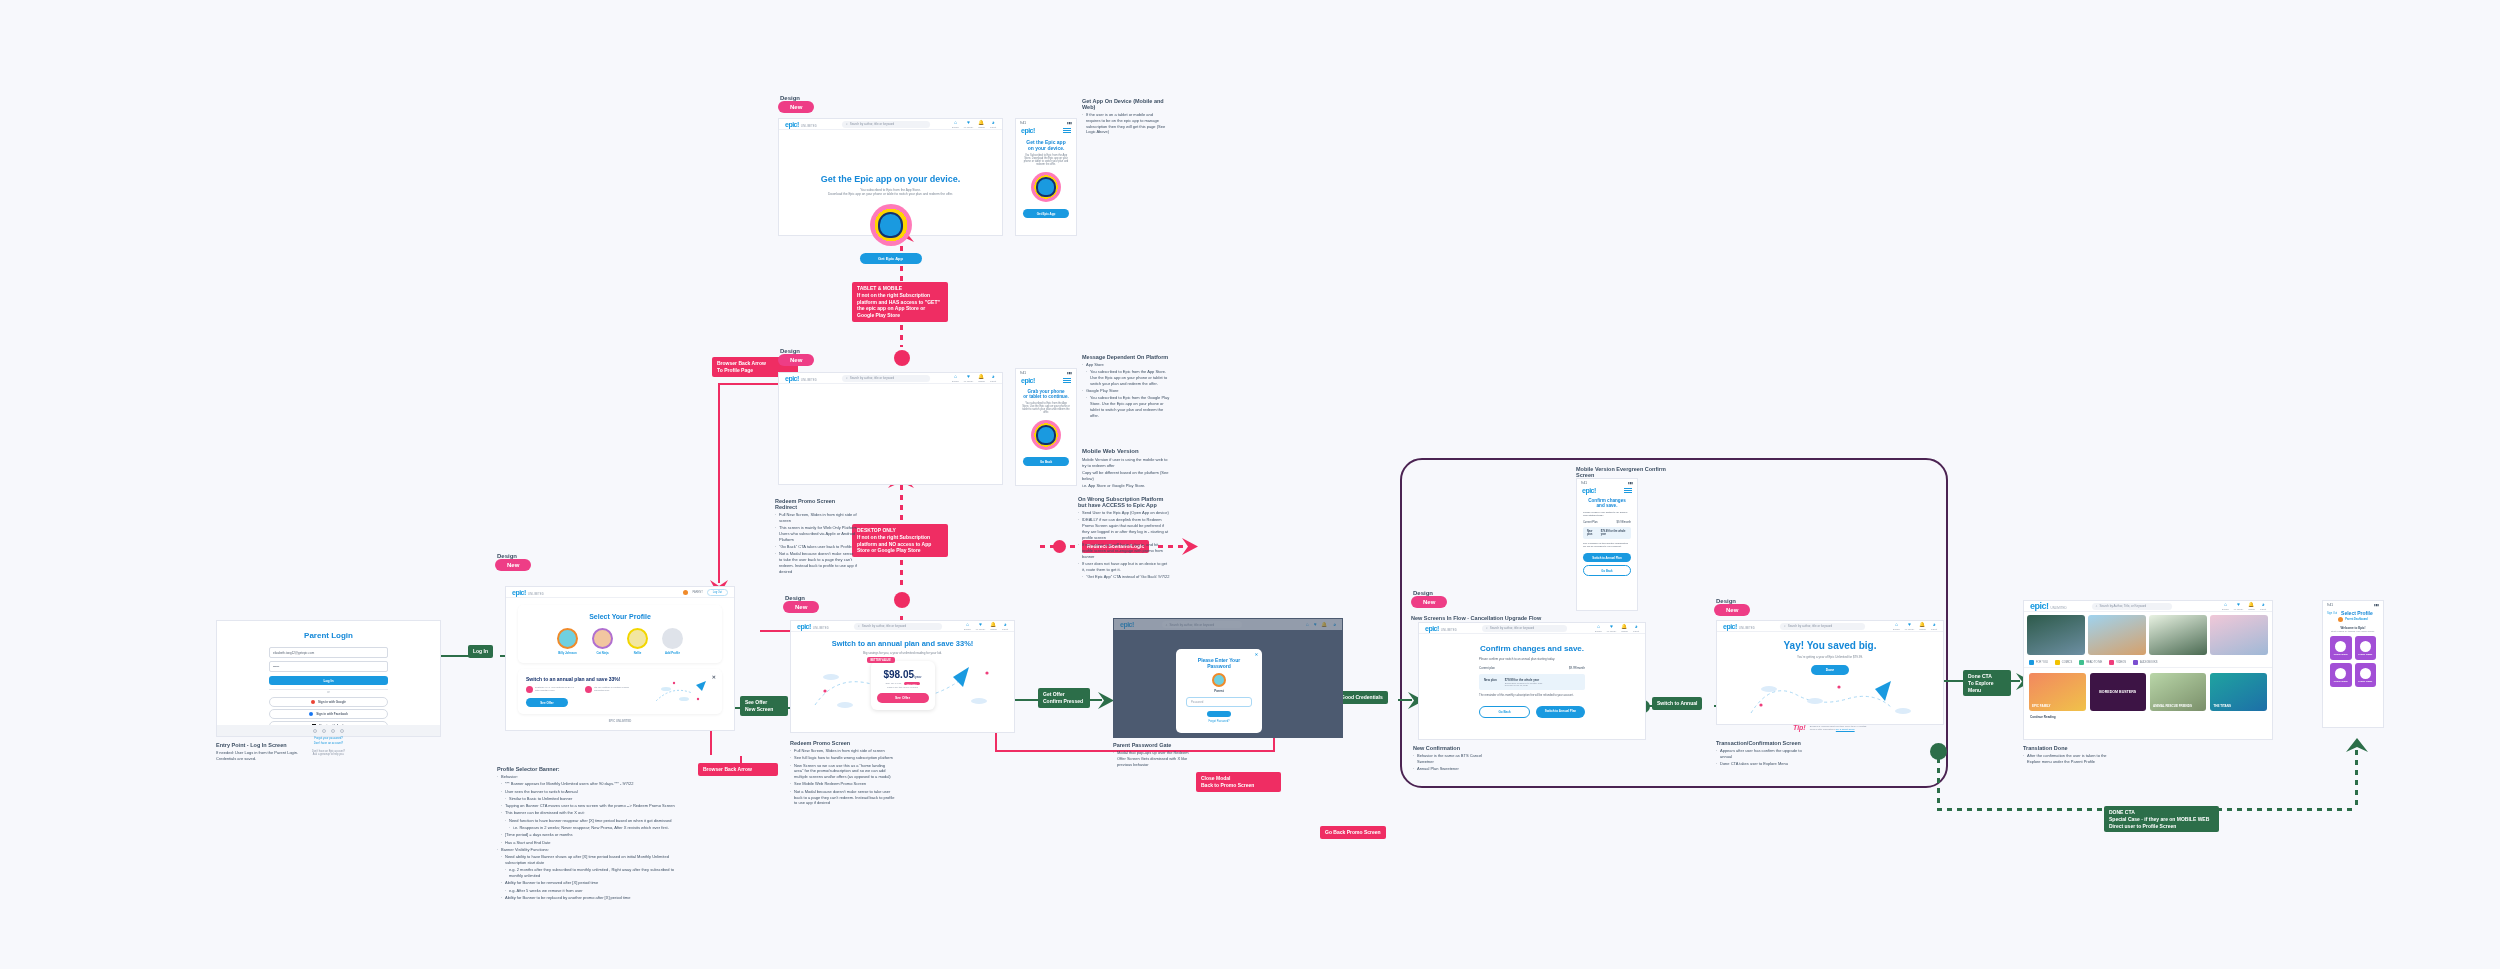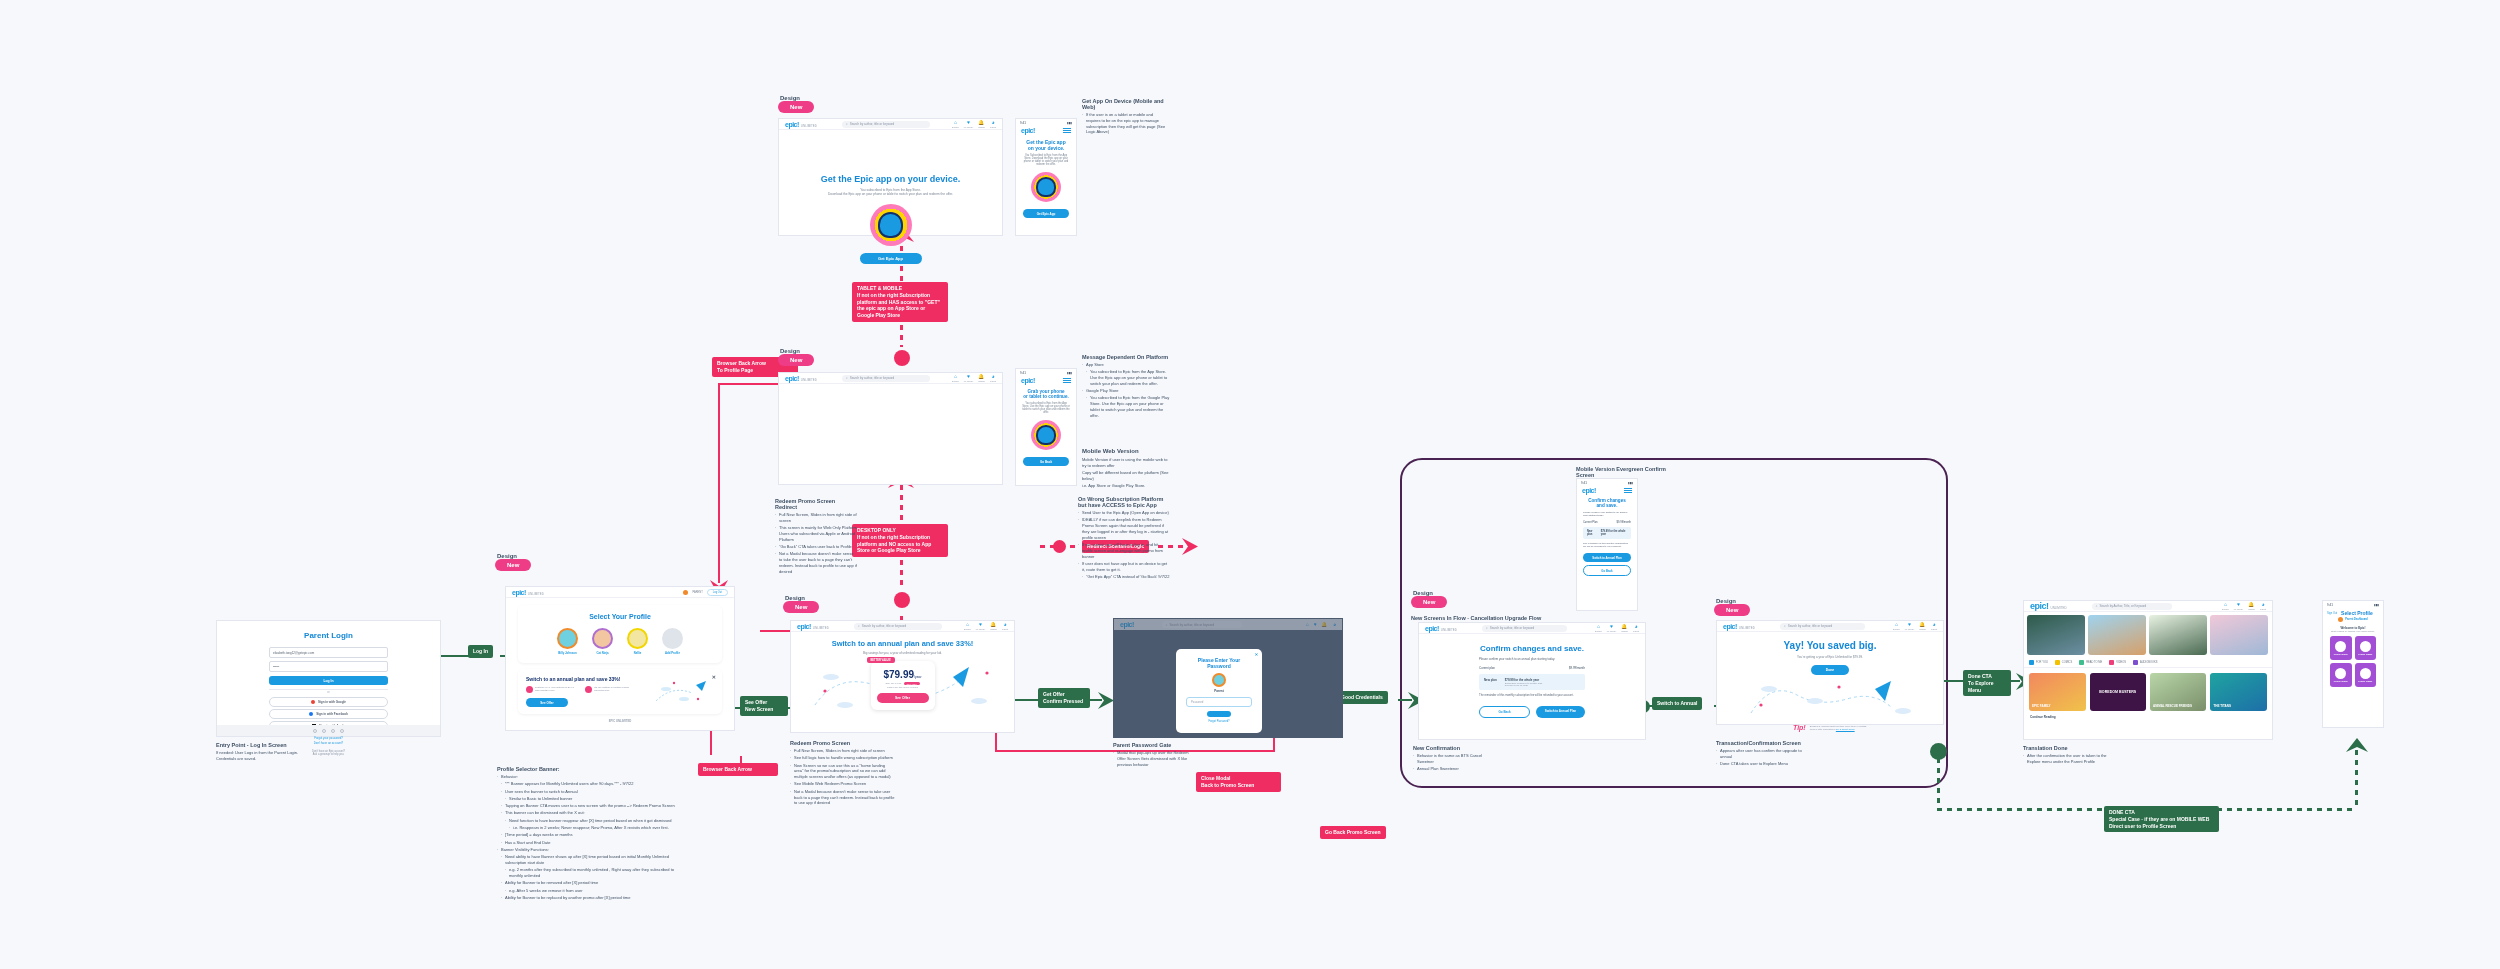--- a/index.html
+++ b/index.html
@@ -617,21 +617,21 @@
           <path d="M152 16 L168 6 L162 26 Z" fill="#1a9ae0"></path>
           <ellipse cx="30" cy="16" rx="8" ry="3" fill="#dcecfa"></ellipse>
           <ellipse cx="44" cy="44" rx="8" ry="3" fill="#dcecfa"></ellipse>
           <ellipse cx="178" cy="40" rx="8" ry="3" fill="#dcecfa"></ellipse>
           <circle cx="24" cy="30" r="1.6" fill="#ef3e7c"></circle>
           <circle cx="186" cy="12" r="1.6" fill="#ef3e7c"></circle>
         </svg>
         <div class="promo-card" style="position:absolute; left:50%; transform:translateX(-50%); top:0; width:64px; padding:8px 6px 7px;" data-name="promo-price-card">
           <div style="position:absolute; left:-4px; top:-4px; background:#ef3e7c; color:#fff; font-size:2.6px; font-weight:bold; padding:1.5px 4px; border-radius:2px;" data-name="better-value-badge">BETTER VALUE!</div>
           <div style="display:flex; align-items:baseline; justify-content:center;" data-name="promo-price-row">
-            <span style="font-size:10px; font-weight:bold; color:#14306b;" data-name="promo-price">$79.99</span>
+            <span style="font-size:10px; font-weight:bold; color:#14306b;" data-name="promo-price">$98.05</span>
             <span style="font-size:3.4px; color:#14306b;" data-name="promo-price-unit">/year</span>
           </div>
           <div style="display:flex; justify-content:center; gap:2px; align-items:center; margin-top:2px;" data-name="promo-save-row">
             <span class="tiny" style="font-size:2.4px;" data-name="promo-strike-note">Only for 1 year,</span>
             <span style="background:#ef3e7c; color:#fff; font-size:2.2px; padding:0.5px 3px; border-radius:6px;" data-name="save-badge">Save 33%</span>
           </div>
           <div class="tiny" style="font-size:2.2px; margin-top:1px;" data-name="promo-renew-note">Cancel any time before renewal</div>
           <div class="btn-pink" style="margin-top:5px; padding:3px 0; font-size:3.4px;" data-name="get-offer-button">See Offer</div>
         </div>
       </div>

